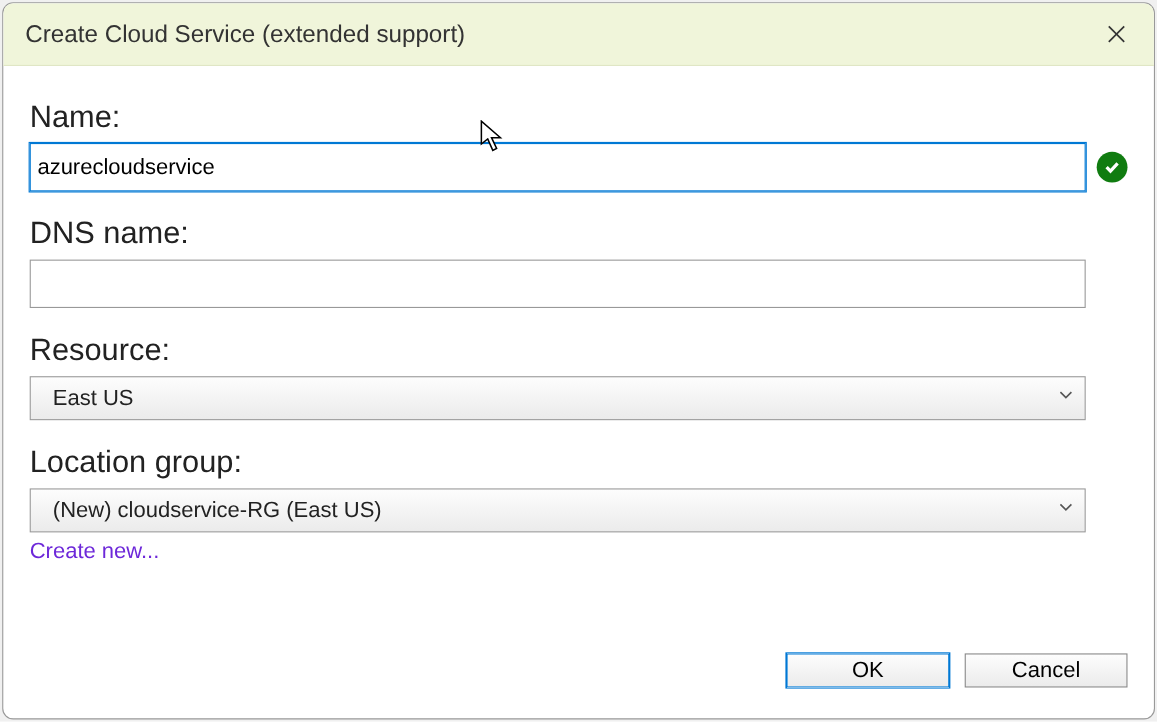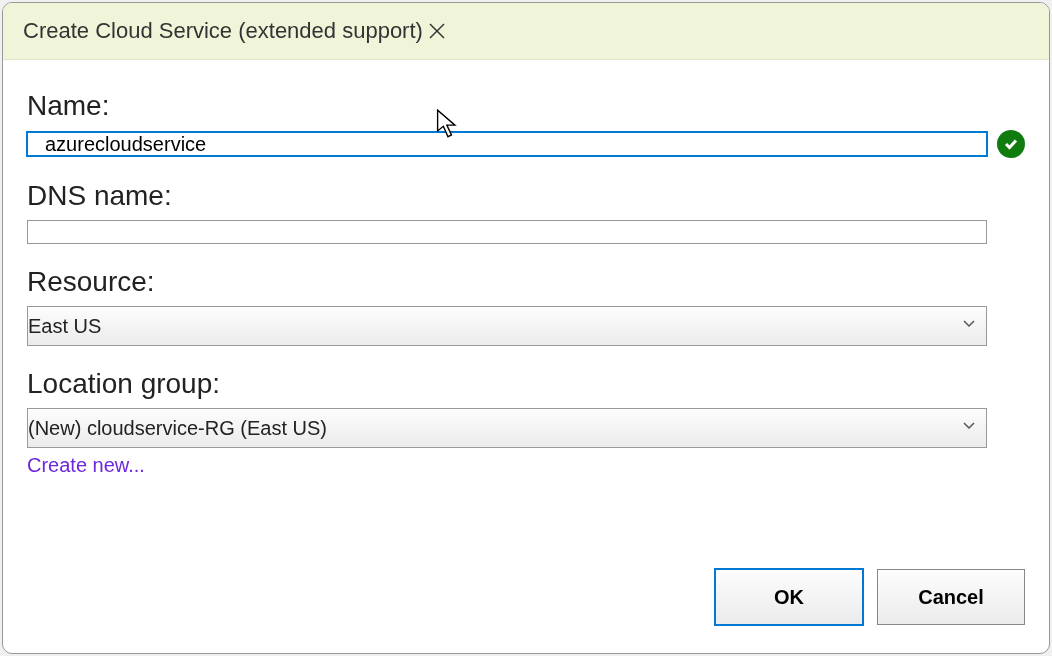--- a/index.html
+++ b/index.html
@@ -24,21 +24,21 @@
       overflow: hidden;
       display: flex;
       flex-direction: column;
       position: relative;
     }
     .titlebar {
       background: #f0f5da;
       padding: 14px 20px;
       display: flex;
       align-items: center;
-      justify-content: flex-start;
+      justify-content: space-between;
       border-bottom: 1px solid #e0e6c5;
     }
     .titlebar-title {
       font-size: 22px;
       color: #333;
     }
     .close-btn {
       width: 28px;
       height: 28px;
       display: flex;
@@ -68,23 +68,23 @@
       margin-bottom: 8px;
       display: block;
     }
     .input-row {
       display: flex;
       align-items: center;
       gap: 10px;
     }
     .text-input {
       flex: 1;
-      height: 24px;
+      height: 44px;
       border: 1px solid #999;
-      padding: 6px 17px;
+      padding: 6px 6px;
       font-size: 20px;
       font-family: inherit;
       outline: none;
     }
     .text-input.focused {
       border: 1px solid #0078d4;
       box-shadow: 0 0 0 1px #0078d4;
     }
     .validation-icon {
       width: 28px;
@@ -103,21 +103,21 @@
       stroke-width: 3;
       fill: none;
     }
     .select-box {
       position: relative;
       height: 40px;
       border: 1px solid #999;
       background: linear-gradient(to bottom, #fdfdfd 0%, #ebebeb 100%);
       display: flex;
       align-items: center;
-      padding: 0 34px 0 0;
+      padding: 0 34px 0 20px;
       cursor: pointer;
     }
     .select-value {
       font-size: 20px;
       color: #222;
     }
     .select-chevron {
       position: absolute;
       right: 10px;
       top: 50%;
@@ -139,30 +139,29 @@
     }
     .button-row {
       display: flex;
       justify-content: flex-end;
       gap: 14px;
       padding: 0 24px 28px 24px;
       margin-top: auto;
     }
     .btn {
       min-width: 148px;
-      height: 56px;
+      height: 31px;
       border: 1px solid #888;
       background: linear-gradient(to bottom, #fdfdfd 0%, #ebebeb 100%);
       font-size: 20px;
       font-family: inherit;
       cursor: pointer;
       display: flex;
       align-items: center;
       justify-content: center;
-      font-weight: bold;
     }
     .btn.primary {
       border: 1px solid #0078d4;
       box-shadow: 0 0 0 1px #0078d4;
     }
     .cursor {
       position: absolute;
       left: 432px;
       top: 106px;
       pointer-events: none;

